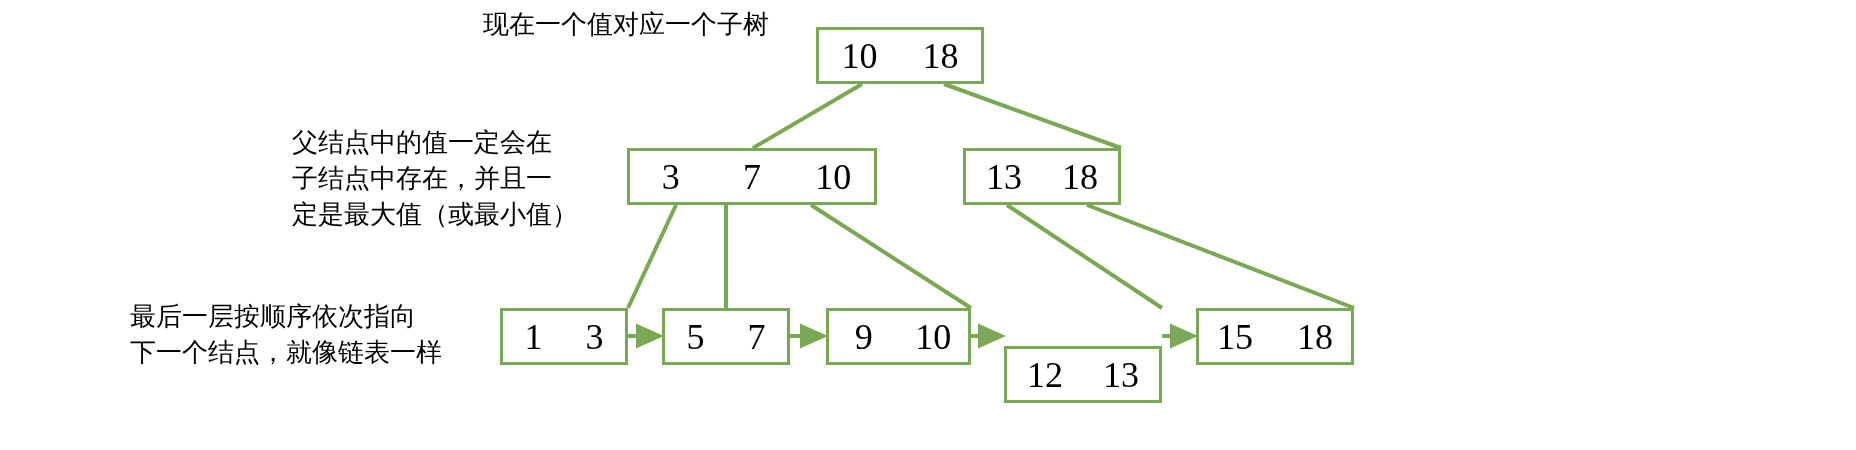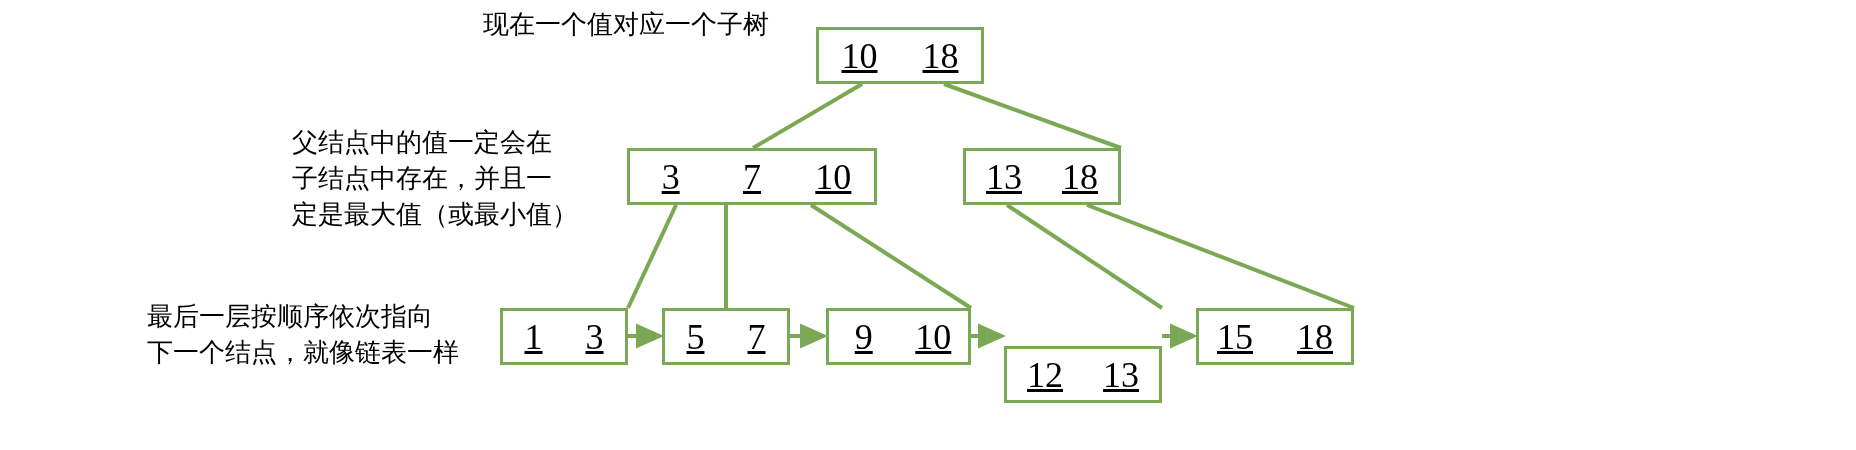--- a/index.html
+++ b/index.html
@@ -33,21 +33,20 @@
     position: absolute;
     box-sizing: border-box;
     border: 3px solid #7aa854;
     background: #ffffff;
     display: flex;
     align-items: center;
     justify-content: center;
     font-family: "Liberation Serif", "DejaVu Serif", serif;
     color: #000000;
     z-index: 3;
-    text-decoration: underline;
   }
   .node .cell {
     display: inline-block;
     text-align: center;
     font-size: 36px;
     line-height: 1;
   }
   .annot {
     position: absolute;
     font-family: Liberation Mono, monospace;
@@ -118,16 +117,16 @@
         <span class="cell" style="width: 79px; color: rgb(0, 0, 0);">13</span>
       </div>
       <div class="node" style="left: 1196px; top: 308px; width: 158px; height: 57px; border-color: rgb(122, 168, 84); background: rgb(255, 255, 255); gap: 8px;">
         <span class="cell" style="width: 79px; color: rgb(0, 0, 0);">15</span>
         <span class="cell" style="width: 79px; color: rgb(0, 0, 0);">18</span>
       </div>
     </div>
   <div id="annotation-layer">
       <div class="annot" style="left: 483px; top: 8px; color: rgb(0, 0, 0);"><span class="ln">现在一个值对应一个子树</span></div>
       <div class="annot" style="left: 292px; top: 126px; color: rgb(0, 0, 0);"><span class="ln">父结点中的值一定会在</span><span class="ln">子结点中存在，并且一</span><span class="ln">定是最大值（或最小值）</span></div>
-      <div class="annot" style="left: 147px; top: 300px; color: rgb(0, 0, 0);"><span class="ln">最后一层按顺序依次指向</span><span class="ln">下一个结点，就像链表一样</span></div>
+      <div class="annot" style="left: 130px; top: 300px; color: rgb(0, 0, 0);"><span class="ln">最后一层按顺序依次指向</span><span class="ln">下一个结点，就像链表一样</span></div>
     </div>
 
 </div>
 
 </body></html>

